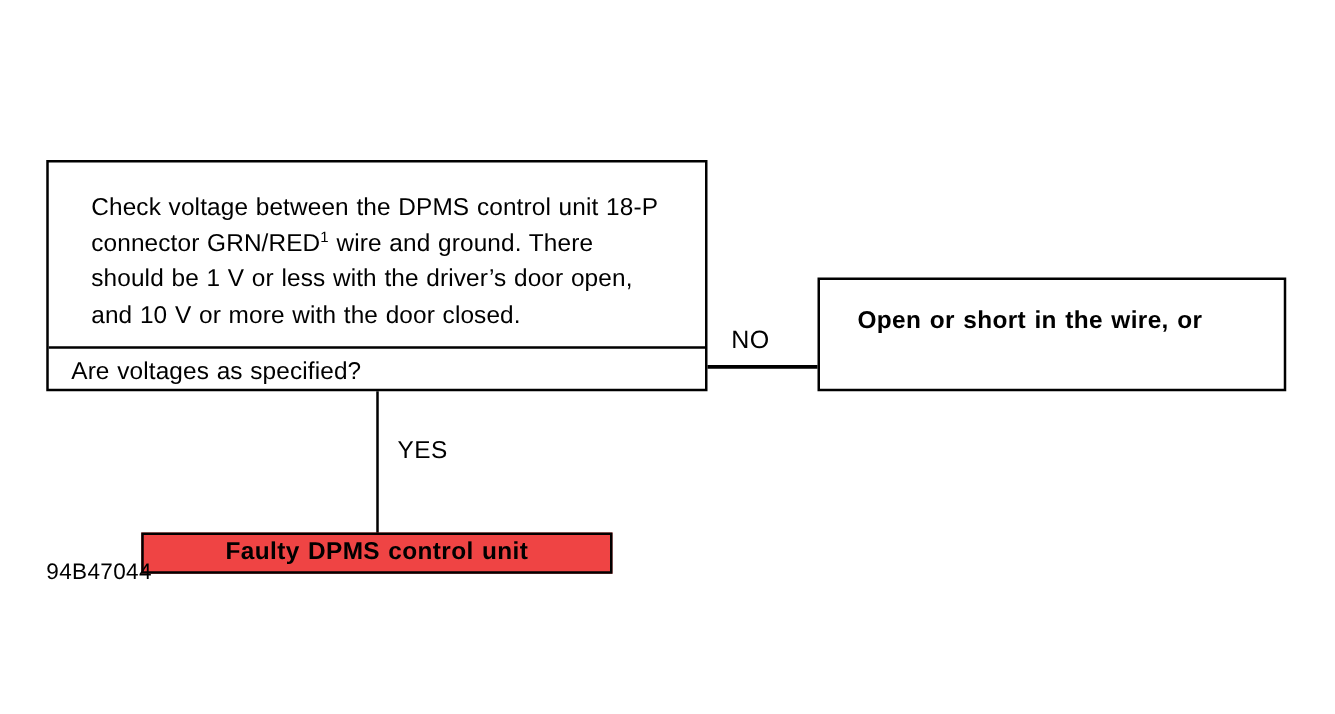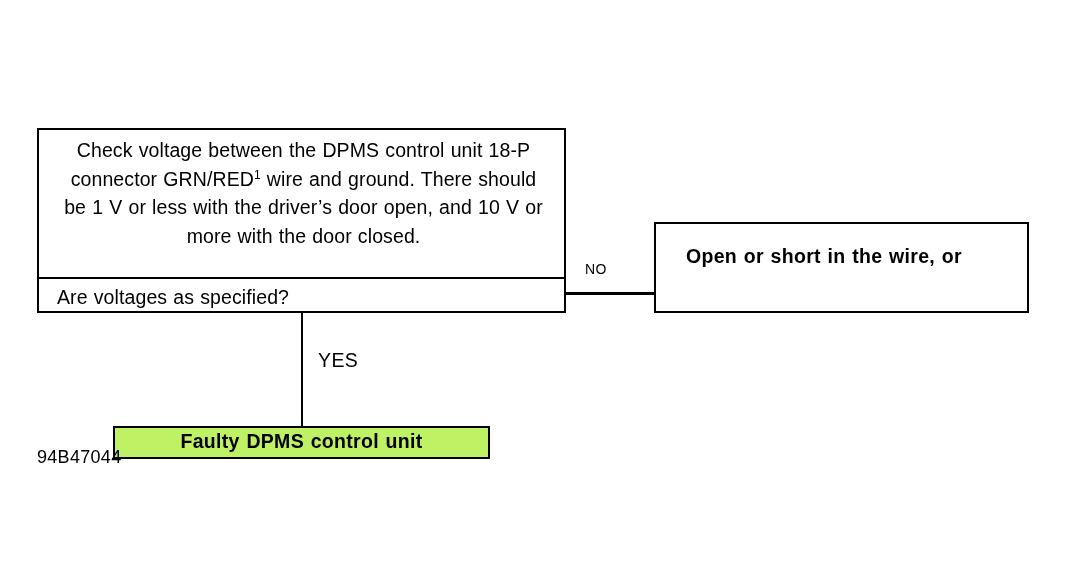--- a/index.html
+++ b/index.html
@@ -46,26 +46,25 @@
   .box-main-question {
     position: absolute;
     left: 0;
     top: 0;
     width: 100%;
     height: 149px; 
     box-sizing: border-box;
     padding: 6px 14px 0 18px;
   }
   .box-main-question p {
-    margin: 0;
+    margin: 16px;
     font-size: 19.5px;
     line-height: 28.5px;
     letter-spacing: 0.1px;
     word-spacing: 0.6px;
-    text-align: center;
   }
   sup.sup-ref {
     font-size: 12px;
     vertical-align: super;
     line-height: 0;
   }
   .divider {
     position: absolute;
     left: 0;
     top: 147px;
@@ -108,21 +107,21 @@
   }
   
   .box-bottom {
     position: absolute;
     left: 113px;
     top: 426px;
     width: 377px;  
     height: 33px;  
     border: 2px solid #000;
     box-sizing: border-box;
-    background: #bef264;
+    background: #ef4444;
     display: flex;
     align-items: center;
     justify-content: center;
   }
   .box-bottom span {
     font-size: 19.5px;
     font-weight: bold;
     letter-spacing: 0.3px;
     word-spacing: 1px;
     line-height: 1;
@@ -143,21 +142,21 @@
     left: 301px;
     top: 313px;
     width: 2px;
     height: 114px; 
     background: #000;
   }
   .label-no {
     position: absolute;
     left: 585px;
     top: 262px;
-    font-size: 14px;
+    font-size: 20px;
     line-height: 1;
     letter-spacing: 0.4px;
     white-space: nowrap;
   }
   .label-yes {
     position: absolute;
     left: 318px;
     top: 351px;
     font-size: 19.5px;
     line-height: 1;

